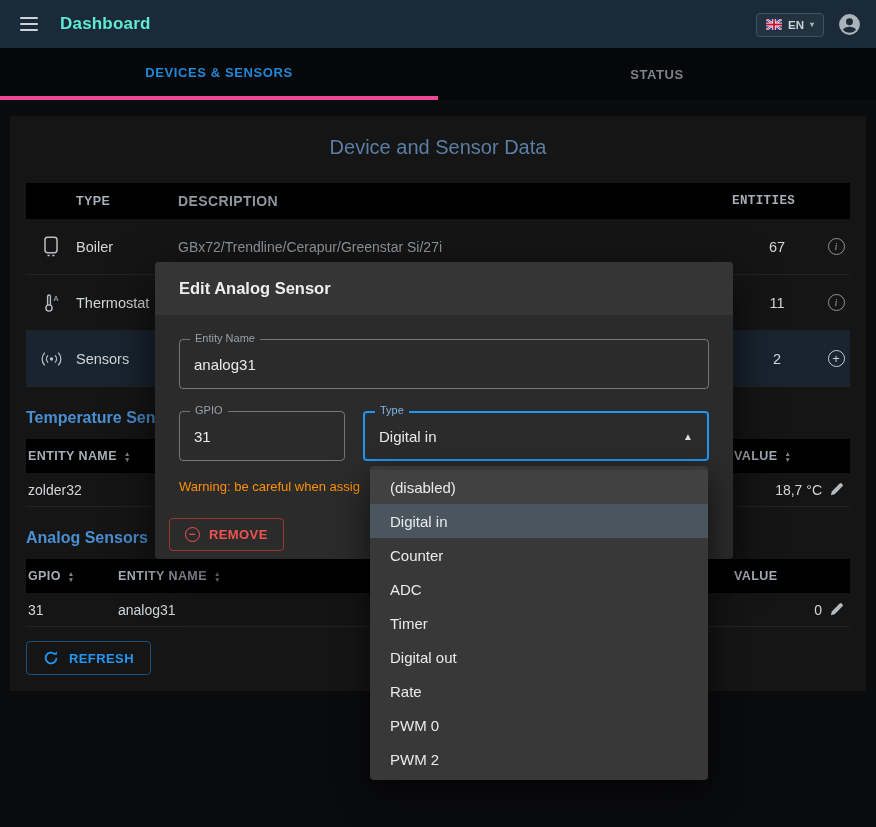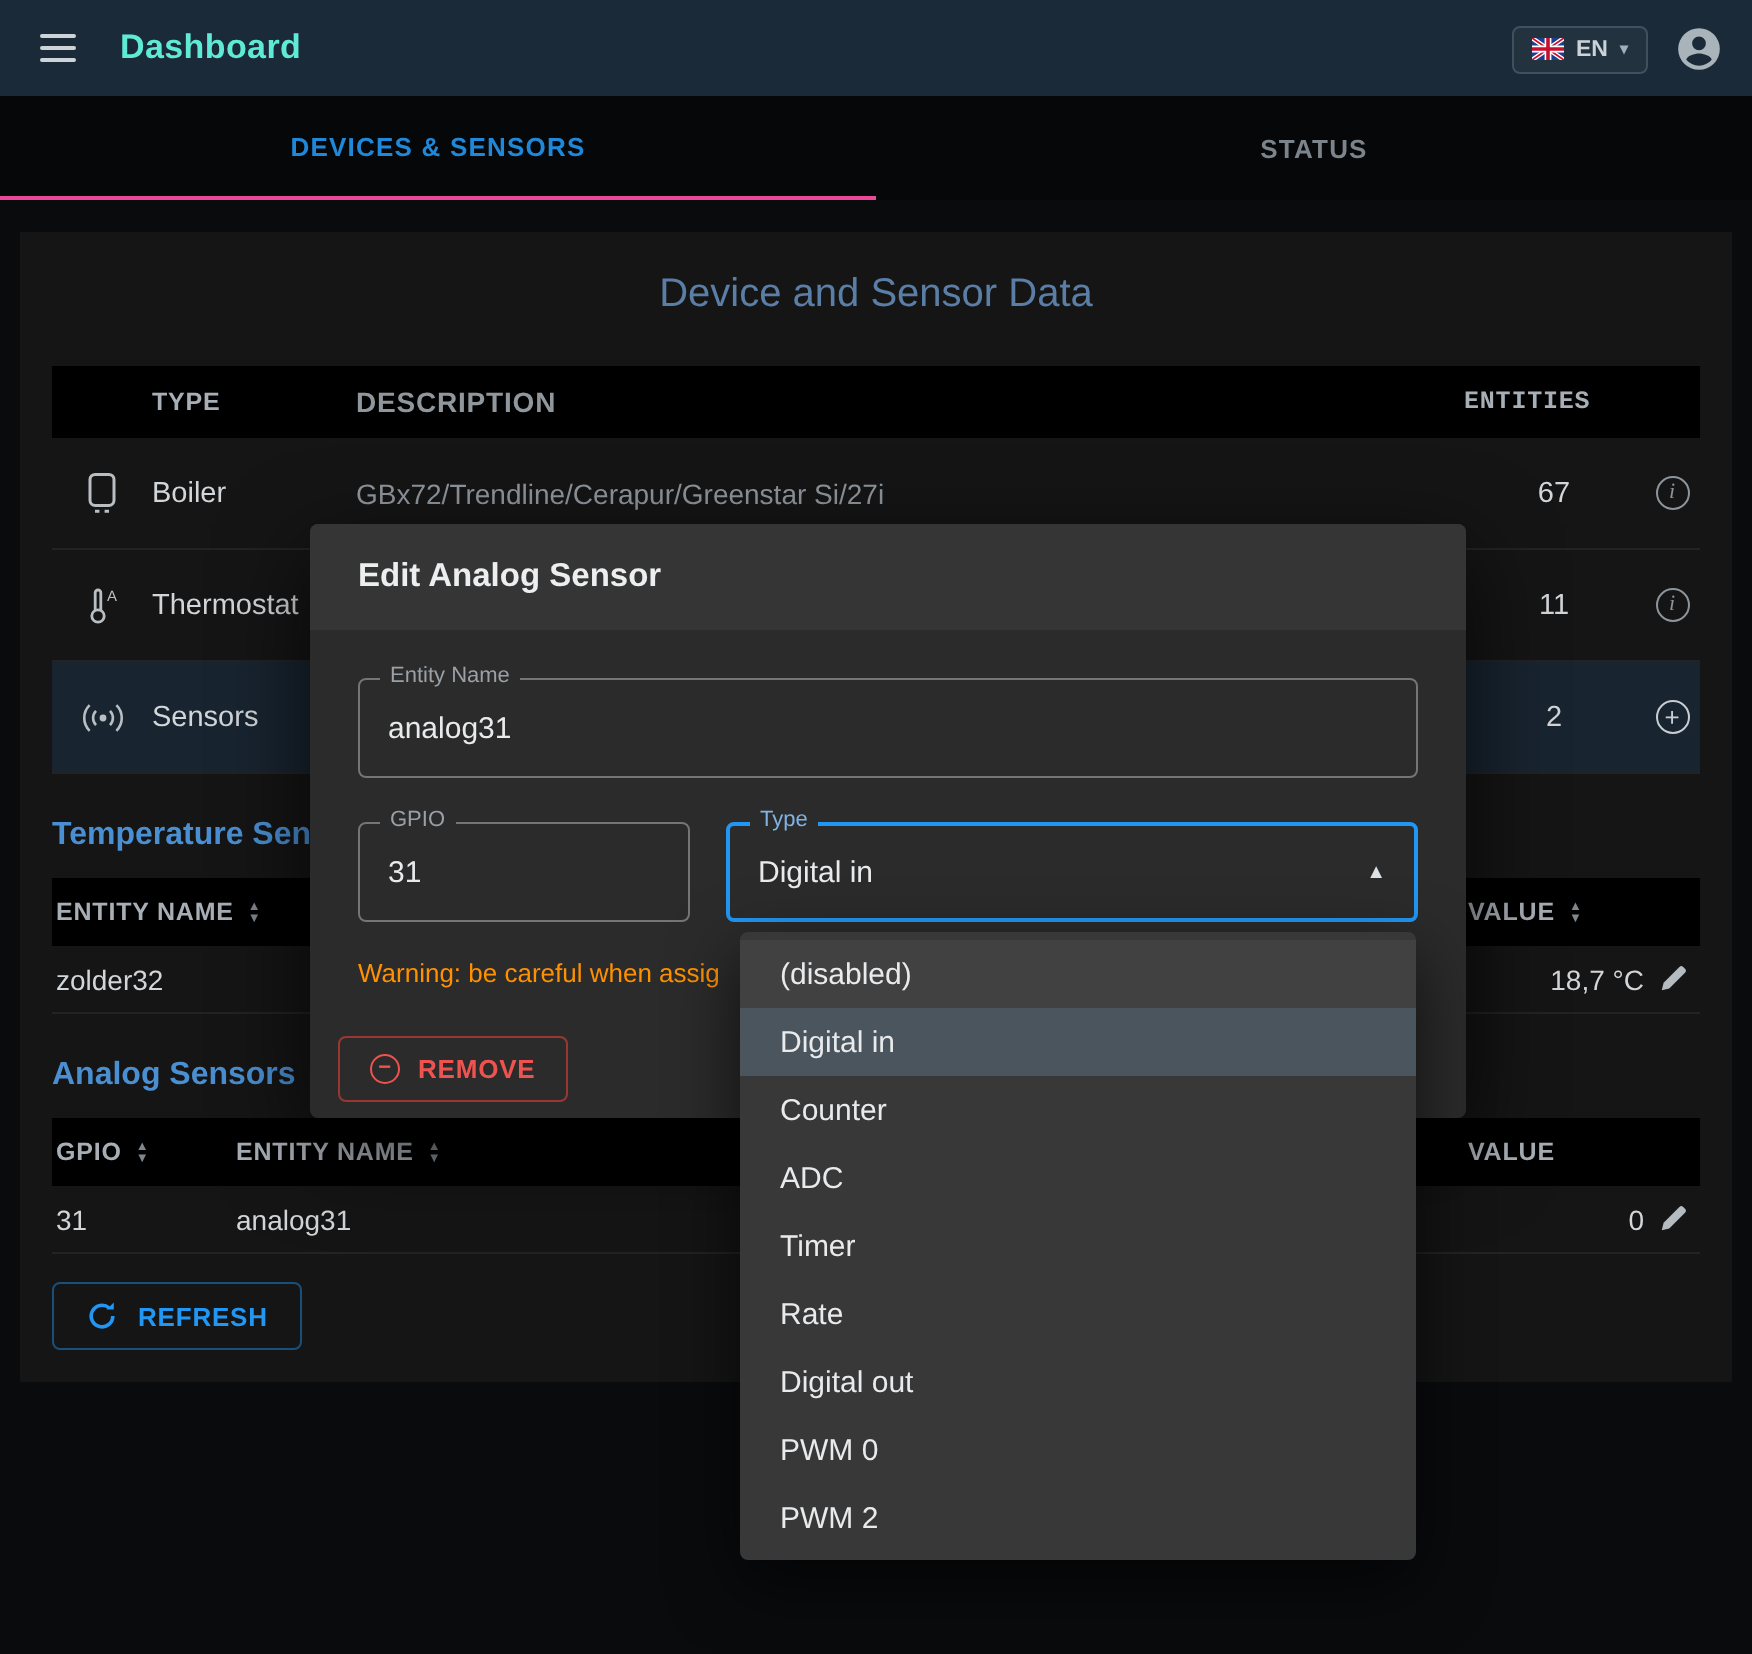--- a/index.html
+++ b/index.html
@@ -19,21 +19,21 @@
   .menu-icon b { display: block; width: 18px; height: 2px; background: #ccd3d9; border-radius: 1px; }
   .app-title { color: #5eead4; font-size: 17px; font-weight: bold; margin-left: 16px; letter-spacing: .2px; }
   .topbar-right { margin-left: auto; display: flex; align-items: flex-end; gap: 13px; }
   .lang-btn { display: flex; align-items: center; gap: 6px; background: #22333f; border: 1px solid #41505e; border-radius: 4px; padding: 5px 9px; color: #ccd3d8; font-size: 11.5px; font-weight: bold; cursor: pointer; }
   .lang-caret { font-size: 8px; color: #9fb0bb; }
   .avatar-btn { background: none; border: none; cursor: pointer; display: flex; padding: 0; }
 
   
   .tabs { height: 52px; background: #060709; display: flex; }
   .tab { flex: 1; display: flex; align-items: center; justify-content: center; font-size: 13px; font-weight: bold; letter-spacing: .6px; color: #7c848b; background: none; border: none; cursor: pointer; }
-  .tab.active { color: #2088d8; border-bottom: 2px solid #ec4899; }
+  .tab.active { color: #2088d8; border-bottom: 4px solid #ec4899; }
 
   
   .panel { margin: 16px 10px 0; background: #151515; padding: 14px 16px 16px 16px; }
   .page-heading { text-align: center; color: #5a7ea5; font-size: 20px; font-weight: normal; margin: 6px 0 24px; }
 
   .tbl { width: 100%; }
   .tbl-header { display: flex; align-items: center; background: #000; height: 36px; color: #a8aeb5; font-size: 12.5px; font-weight: bold; letter-spacing: .4px; }
   .tbl-row { display: flex; align-items: center; height: 56px; border-bottom: 1px solid #232323; color: #d3d6d9; font-size: 14.5px; }
   .tbl-row.selected { background: #182430; }
   .tbl-sm .tbl-header { height: 34px; }
@@ -311,17 +311,17 @@
     </button>
   </div>
 </div>
 
 <div class="dropdown" role="listbox">
   <div class="option focused">(disabled)</div>
   <div class="option selected">Digital in</div>
   <div class="option">Counter</div>
   <div class="option">ADC</div>
   <div class="option">Timer</div>
+  <div class="option">Digital out</div>
   <div class="option">Rate</div>
-  <div class="option">Digital out</div>
   <div class="option">PWM 0</div>
   <div class="option">PWM 2</div>
 </div>
 
 </body></html>

